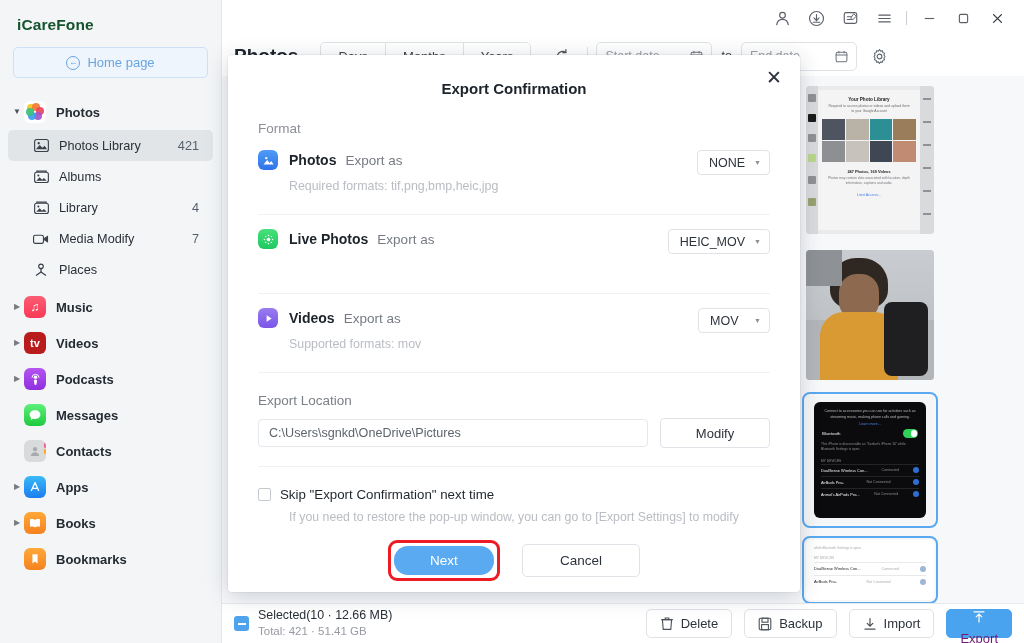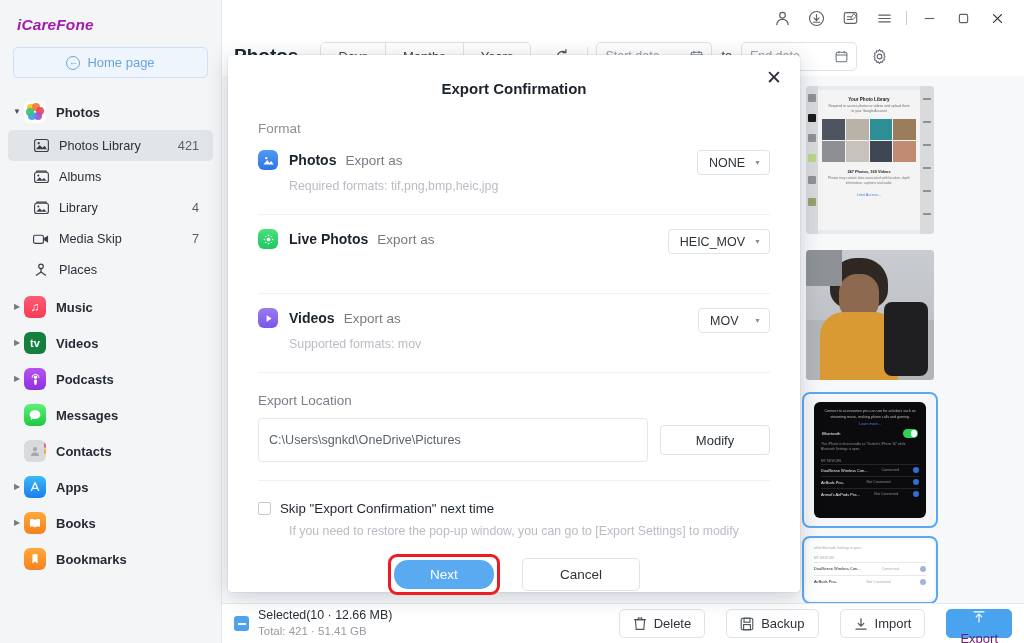--- a/index.html
+++ b/index.html
@@ -10,22 +10,22 @@
     overflow: hidden;
   }
   #app { position: relative; width: 1024px; height: 643px; background: #fff; }
 
   
   .sidebar {
     position: absolute; left: 0; top: 0; width: 222px; height: 643px;
     background: #f3f5f7; border-right: 1px solid #e3e7ec;
   }
   .brand {
-    font-size: 15.5px; font-weight: bold; color: #a21caf;
-    padding: 16px 0 0 17px; letter-spacing: .1px; font-style: italic;
+    font-size: 15.5px; font-weight: bold; color: #14532d;
+    padding: 16px 0 0 17px; letter-spacing: .1px;
   }
   .home-btn {
     margin: 13px 13px 0 13px; height: 31px; border: 1px solid #cfe0f5;
     border-radius: 5px; background: #eef5fd; color: #6aa5e0;
     display: flex; align-items: center; justify-content: center; gap: 7px;
     font-size: 13px; cursor: pointer;
   }
   .home-btn .circ {
     width: 14px; height: 14px; border: 1.3px solid #6aa5e0; border-radius: 50%;
     display: inline-flex; align-items: center; justify-content: center;
@@ -158,21 +158,21 @@
     align-items: center; padding: 0 12px;
   }
   .selbox {
     width: 15px; height: 15px; background: #4fa3ec; border-radius: 3px;
     display: flex; align-items: center; justify-content: center; cursor: pointer;
   }
   .selbox b { width: 8px; height: 2px; background: #fff; display: block; }
   .seltxt { margin-left: 9px; line-height: 1.35; }
   .seltxt .a { font-size: 12.4px; color: #2a3038; }
   .seltxt .b { font-size: 11.5px; color: #969ba2; }
-  .bb-actions { margin-left: auto; display: flex; align-items: center; gap: 21px; }
+  .bb-actions { margin-left: auto; display: flex; align-items: center; gap: 12px; }
   .bb-btn {
     height: 29px; border: 1px solid #dfe3e8; border-radius: 5px; background: #fff;
     display: flex; align-items: center; gap: 7px; padding: 0 13px;
     font-size: 13px; color: #2d333b; cursor: pointer;
   }
   .bb-btn.primary { background: #49a3ef; border-color: #49a3ef; color: #701a75; flex-direction: column; }
 
   
   .overlay { position: absolute; inset: 0; background: rgba(255,255,255,0); }
   .modal {
@@ -200,21 +200,21 @@
     position: absolute; right: 0; top: 14px; height: 25px; min-width: 72px;
     border: 1px solid #dfe3e8; border-radius: 4px; background: #fff;
     display: flex; align-items: center; justify-content: space-between;
     padding: 0 8px 0 11px; gap: 9px; font-size: 12.5px; color: #2d333b; cursor: pointer;
   }
   .select .arw { font-size: 7px; color: #8b9097; }
 
   .loc-label { font-size: 13.5px; color: #7b8089; margin-top: 20px; }
   .loc-row { display: flex; align-items: center; gap: 12px; margin-top: 10px; padding-bottom: 18px; border-bottom: 1px solid #eff1f3; }
   .loc-input {
-    flex: 1; height: 44px; border: 1px solid #e4e7eb; border-radius: 4px;
+    flex: 1; height: 28px; border: 1px solid #e4e7eb; border-radius: 4px;
     display: flex; align-items: center; padding: 0 10px; font-size: 12.6px; color: #5b6views; color:#5d646c; background: #fff; cursor: text;
   }
   .modify-btn {
     width: 110px; height: 30px; border: 1px solid #dfe3e8; border-radius: 4px;
     background: #fff; font-size: 13px; color: #2d333b;
     display: flex; align-items: center; justify-content: center; cursor: pointer;
   }
   .skip-row { display: flex; align-items: center; gap: 9px; margin-top: 20px; cursor: pointer; }
   .cbox { width: 13px; height: 13px; border: 1px solid #c4c9cf; border-radius: 2px; background: #fff; flex: none; }
   .skip-lbl { font-size: 13.3px; color: #1f262e; }
@@ -299,21 +299,21 @@
         <span class="scount">4</span>
       </div>
 
       <div class="nav-sub">
         <span class="sicon">
           <svg width="16" height="12" viewBox="0 0 17 12">
               <rect x="0.6" y="2" width="10.5" height="8.6" rx="1.8" fill="none" stroke="#3a4049" stroke-width="1.2"></rect>
               <path d="M11.8 5 L16 2.4 V10 L11.8 7.4 Z" fill="#3a4049"></path>
             </svg>
         </span>
-        <span class="slabel">Media Skip</span>
+        <span class="slabel">Media Modify</span>
         <span class="scount">7</span>
       </div>
 
       <div class="nav-sub">
         <span class="sicon">
           <svg width="14" height="14" viewBox="0 0 14 14">
               <circle cx="7" cy="3.4" r="2.3" fill="none" stroke="#3a4049" stroke-width="1.2"></circle>
               <path d="M7 5.8 V9" stroke="#3a4049" stroke-width="1.2"></path>
               <path d="M2 12.4 L7 9 L12 12.4" fill="none" stroke="#3a4049" stroke-width="1.2"></path>
             </svg>
@@ -323,21 +323,21 @@
       </div>
 
       <div class="nav-group-head" style="margin-top:4px">
         <span class="caret">▶</span>
         <span class="appicon" style="background:linear-gradient(#fb5c74,#f93a56)">♫</span>
         <span class="grp-label">Music</span>
       </div>
 
       <div class="nav-group-head">
         <span class="caret">▶</span>
-        <span class="appicon" style="background:#15803d;font-size:11px;font-weight:bold">tv</span>
+        <span class="appicon" style="background:#b91c1c;font-size:11px;font-weight:bold">tv</span>
         <span class="grp-label">Videos</span>
       </div>
 
       <div class="nav-group-head">
         <span class="caret">▶</span>
         <span class="appicon" style="background:linear-gradient(#b554f0,#8f2fe0)">
           <svg width="13" height="13" viewBox="0 0 14 14">
               <circle cx="7" cy="4.6" r="1.9" fill="#fff"></circle>
               <path d="M7 7 C5.8 7 5.2 7.8 5.4 9 L6 12.4 C6.1 13.1 7.9 13.1 8 12.4 L8.6 9 C8.8 7.8 8.2 7 7 7 Z" fill="#fff"></path>
               <path d="M3.2 5.2 a3.8 3.8 0 0 1 7.6 0" fill="none" stroke="#fff" stroke-width="1"></path>

